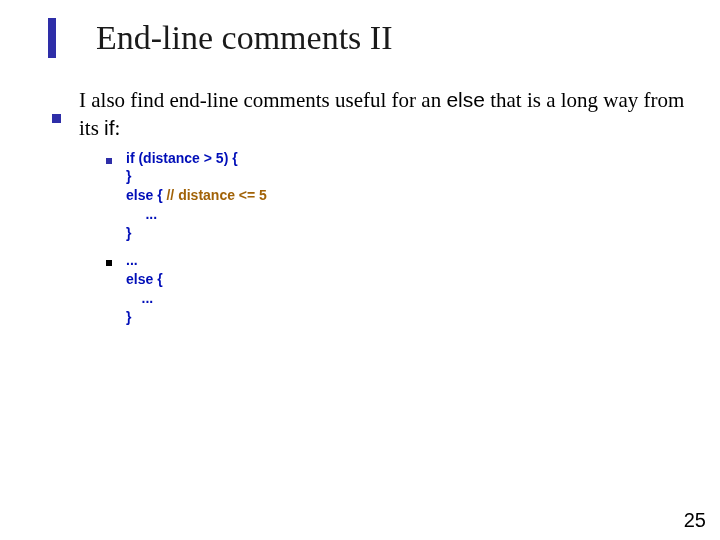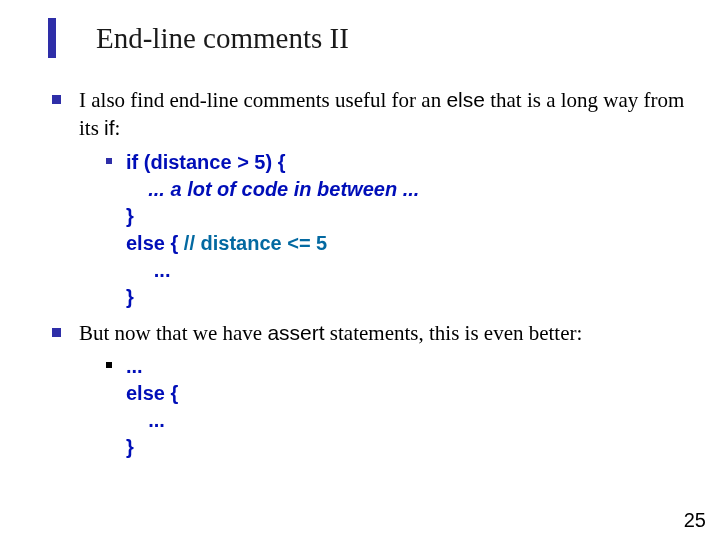--- a/index.html
+++ b/index.html
@@ -18,33 +18,33 @@
     padding-top: 18px;
     padding-left: 48px;
   }
   .title-accent {
     width: 8px;
     height: 40px;
     background: #2e2ea8;
     margin-right: 40px;
   }
   .title-text {
-    font-size: 29px;
+    font-size: 34px;
     color: #1a1a1a;
   }
   .content {
     padding-left: 52px;
     padding-right: 30px;
     padding-top: 28px;
     font-size: 21px;
     color: #000;
   }
   .b1 {
     display: flex;
-    align-items: flex-start;
+    align-items: center;
     margin-bottom: 4px;
   }
   .sq {
     width: 9px;
     height: 9px;
     background: #2e2ea8;
     flex-shrink: 0;
     margin-top: 9px;
     margin-right: 18px;
   }
@@ -59,28 +59,28 @@
   .b1-text { line-height: 1.3; }
   .tt { font-family: "Comic Sans MS", cursive, sans-serif; }
   .code-block {
     margin-left: 54px;
     margin-top: 6px;
     margin-bottom: 8px;
   }
   .code-row { display: flex; align-items: flex-start; }
   .code-line {
     font-family: "Comic Sans MS", cursive, sans-serif;
-    font-size: 20px;
+    font-size: 14px;
     font-weight: bold;
     color: #000eb8;
     line-height: 1.35;
     white-space: pre;
   }
   .ital { font-style: italic; font-weight: bold; }
-  .comment { color: #0369a1; }
+  .comment { color: #a16207; }
   .page-num {
     position: absolute;
     bottom: 8px;
     right: 14px;
     font-family: Arial, sans-serif;
     font-size: 20px;
     color: #000;
   }
 </style>
 </head>
@@ -98,35 +98,28 @@
     <div class="b1-text">
       <span>I also find end-line comments useful for an </span><span class="tt">else</span><span> that is a long way from its </span><span class="tt">if</span><span>:</span>
     </div>
   </div>
 
   <div class="code-block">
     <div class="code-row">
       <div class="sq-small"></div>
       <div>
         <div class="code-line">if (distance &gt; 5) {</div>
-        <div class="code-line ital">    ... a lot of code in between ...</div>
         <div class="code-line">}</div>
         <div class="code-line"><span>else { </span><span class="comment">// distance &lt;= 5</span></div>
         <div class="code-line">     ...</div>
         <div class="code-line">}</div>
       </div>
     </div>
   </div>
 
-  <div class="b1">
-    <div class="sq"></div>
-    <div class="b1-text">
-      <span>But now that we have </span><span class="tt">assert</span><span> statements, this is even better:</span>
-    </div>
-  </div>
 
   <div class="code-block">
     <div class="code-row">
       <div class="sq-small" style="background:#000;"></div>
       <div>
         <div class="code-line">...</div>
         <div class="code-line">else {</div>
         <div class="code-line">    ...</div>
         <div class="code-line">}</div>
       </div>

